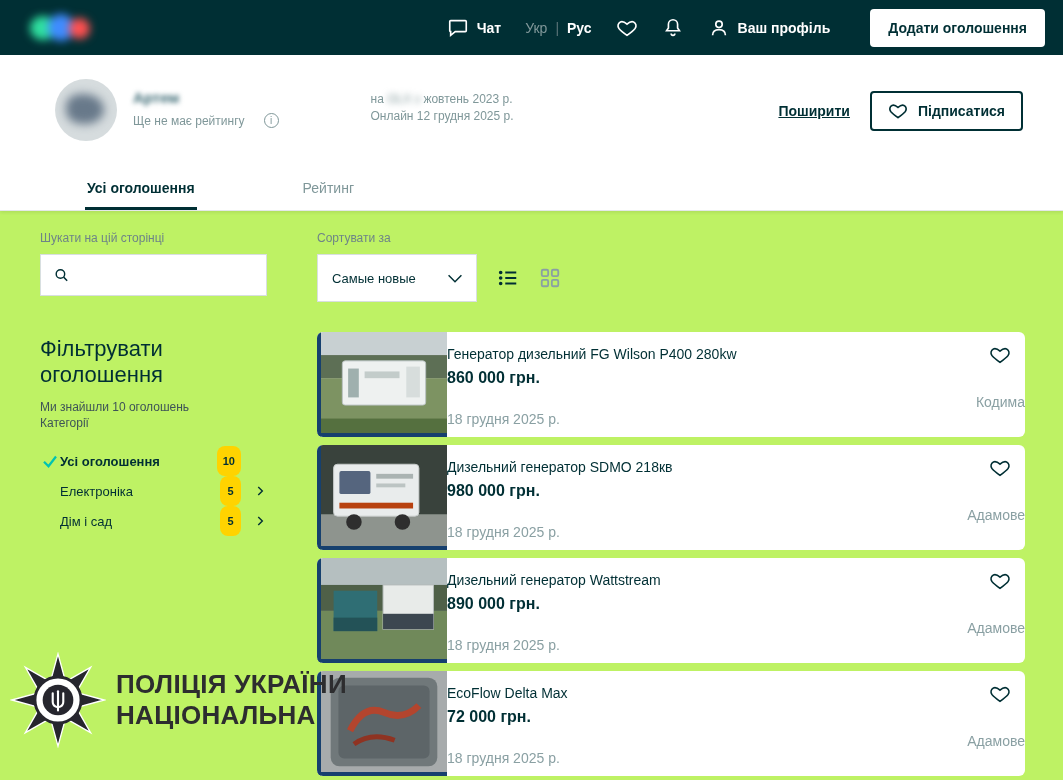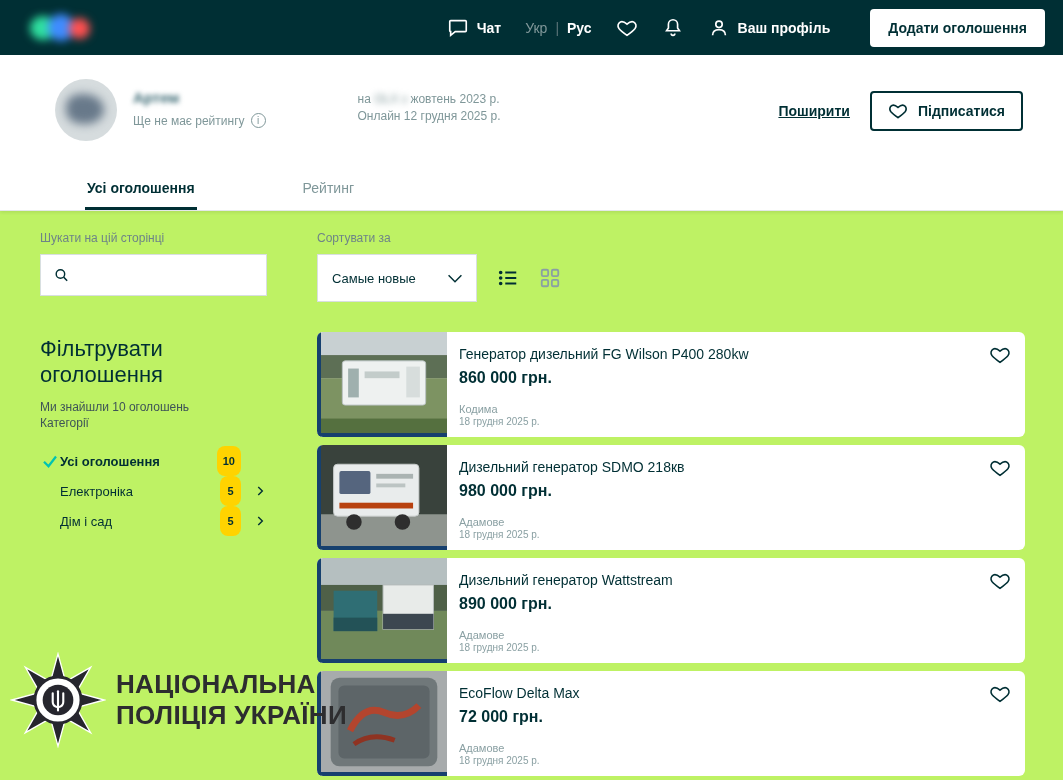--- a/index.html
+++ b/index.html
@@ -21,21 +21,21 @@
   .lang .sep { color:#55707а; color:#5a7478; }
   .lang .act { color:#fff; font-weight:bold; cursor:pointer; }
   .add-btn { margin-left:16px; background:#fff; color:#002f34; font-family:inherit; font-size:14px; font-weight:bold; border:none; border-radius:4px; padding:11px 18px; cursor:pointer; }
 
   
   .profile-band { background:#fff; display:flex; align-items:flex-start; padding:24px 40px 20px 55px; height:113px; }
   .avatar { width:62px; height:62px; border-radius:50%; background:#d6dcde; position:relative; overflow:hidden; flex:0 0 auto; }
   .avatar::after { content:""; position:absolute; left:11px; top:15px; width:38px; height:30px; background:#68798a; border-radius:45% 60% 55% 50%; filter:blur(5px); }
   .who { margin-left:16px; padding-top:10px; }
   .who .uname { font-size:15px; font-weight:bold; color:#3d6b75; filter:blur(2.6px); }
-  .who .rating { margin-top:7px; font-size:12px; color:#7f9799; display:flex; align-items:center; gap:6px; }
+  .who .rating { margin-top:7px; font-size:12px; color:#7f9799; display:flex; align-items:center; gap:19px; }
   .info-ic { width:15px; height:15px; border:1px solid #7f9799; border-radius:50%; font-size:10px; color:#7f9799; display:inline-flex; align-items:center; justify-content:center; font-style:normal; cursor:pointer; }
   .meta { margin-left:92px; padding-top:12px; font-size:12px; color:#7f9799; line-height:17px; }
   .blurred { filter:blur(3px); }
   .band-actions { margin-left:auto; display:flex; align-items:center; gap:20px; padding-top:12px; }
   .share-link { font-size:14px; font-weight:bold; color:#002f34; text-decoration:underline; cursor:pointer; }
   .subscribe-btn { display:flex; align-items:center; gap:10px; background:#fff; border:2px solid #002f34; border-radius:4px; padding:8px 16px; font-family:inherit; font-size:14px; font-weight:bold; color:#002f34; cursor:pointer; }
 
   
   .tabs { background:#fff; display:flex; gap:104px; padding:0 0 0 85px; border-bottom:1px solid #e4e8e9; box-shadow:0 2px 3px rgba(0,0,0,.07); position:relative; z-index:2; }
   .tab { padding:12px 2px 11px; font-size:14px; color:#7f9799; cursor:pointer; border-bottom:3px solid transparent; }
@@ -61,25 +61,25 @@
   .main { flex:1; }
   .sort-row { display:flex; align-items:center; gap:20px; }
   .sort-dd { width:160px; height:48px; background:#fff; border:1px solid #d8dfe0; display:flex; align-items:center; padding:0 10px 0 14px; font-size:13px; color:#002f34; cursor:pointer; }
   .sort-dd .val { flex:1; }
   .view-ic { width:22px; height:22px; cursor:pointer; }
 
   .cards { margin-top:30px; display:flex; flex-direction:column; gap:8px; }
   .card { background:#fff; border-radius:6px; display:flex; height:105px; position:relative; overflow:hidden; cursor:pointer; }
   .thumb { width:130px; height:105px; flex:0 0 auto; border-left:4px solid #16406e; border-bottom:4px solid #16406e; }
   .thumb svg { display:block; width:100%; height:100%; }
-  .card-body { padding:14px 12px 10px; display:flex; flex-direction:column; flex:1; }
+  .card-body { padding:14px 0 10px; display:flex; flex-direction:column; flex:1; }
   .c-title { font-size:14px; color:#002f34; }
   .c-price { margin-top:7px; font-size:16px; font-weight:bold; color:#002f34; }
-  .c-loc { margin-top:auto; font-size:11px; color:#8aa0a3; }
-  .c-date { font-size:10px; color:#8aa0a3; margin-top:1px; }
+  .c-loc { margin-top:auto; font-size:14px; color:#8aa0a3;text-align:right; }
+  .c-date { font-size:14px; color:#8aa0a3; margin-top:1px; }
   .fav { position:absolute; top:12px; right:14px; width:22px; height:22px; cursor:pointer; }
 
   
   .watermark { position:absolute; left:10px; top:652px; display:flex; align-items:center; gap:10px; z-index:50; pointer-events:none; }
   .wm-text { font-size:26px; line-height:31px; font-weight:bold; color:#2d2d2f; letter-spacing:.3px; }
 </style>
 </head>
 <body>
 
 <div class="page">
@@ -348,18 +348,18 @@
       <circle r="24" fill="#ffffff" stroke="#26262e" stroke-width="3"></circle>
       <circle r="16" fill="#26262e"></circle>
       <g stroke="#ffffff" stroke-width="2.2" fill="none" stroke-linecap="round">
         <path d="M0,-9 V6"></path>
         <path d="M-5.5,-7 V2 Q-5.5,6.5 0,7.5"></path>
         <path d="M5.5,-7 V2 Q5.5,6.5 0,7.5"></path>
         <path d="M0,7.5 V11"></path>
       </g>
     </svg>
     <div class="wm-text">
+      <div>ПОЛІЦІЯ УКРАЇНИ</div>
       <div>НАЦІОНАЛЬНА</div>
-      <div>ПОЛІЦІЯ УКРАЇНИ</div>
     </div>
   </div>
 
 </div>
 
 </body></html>

